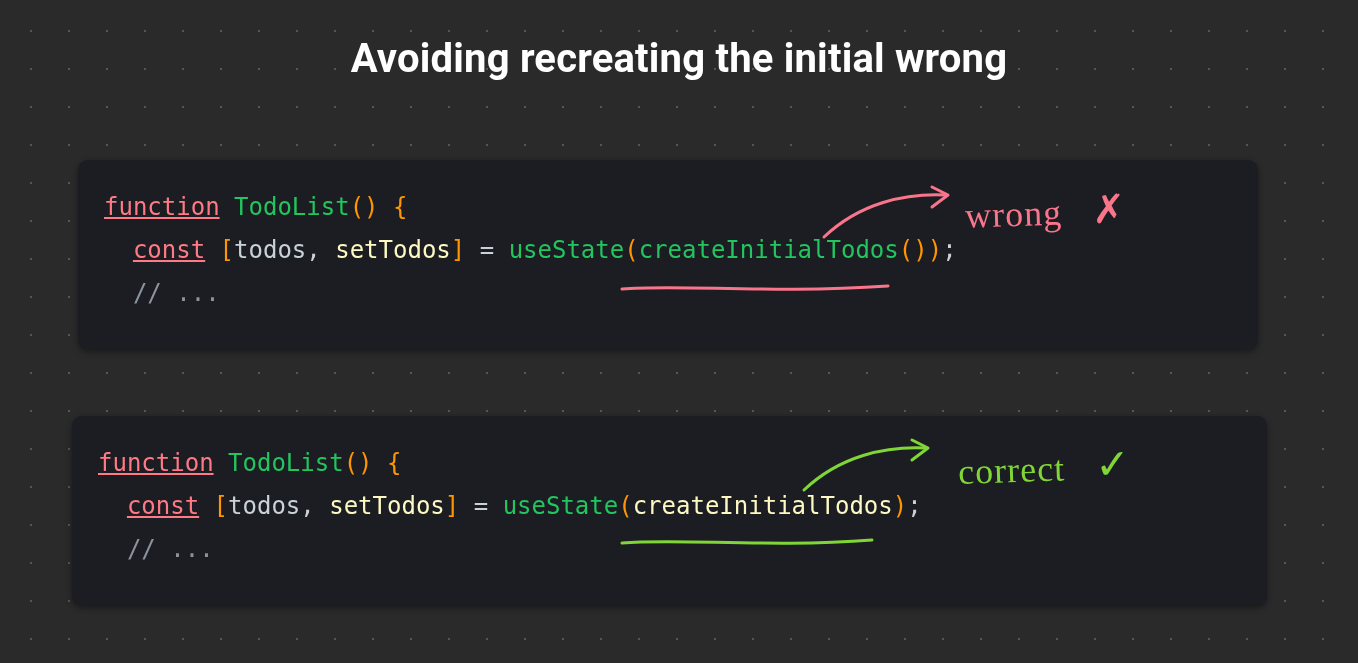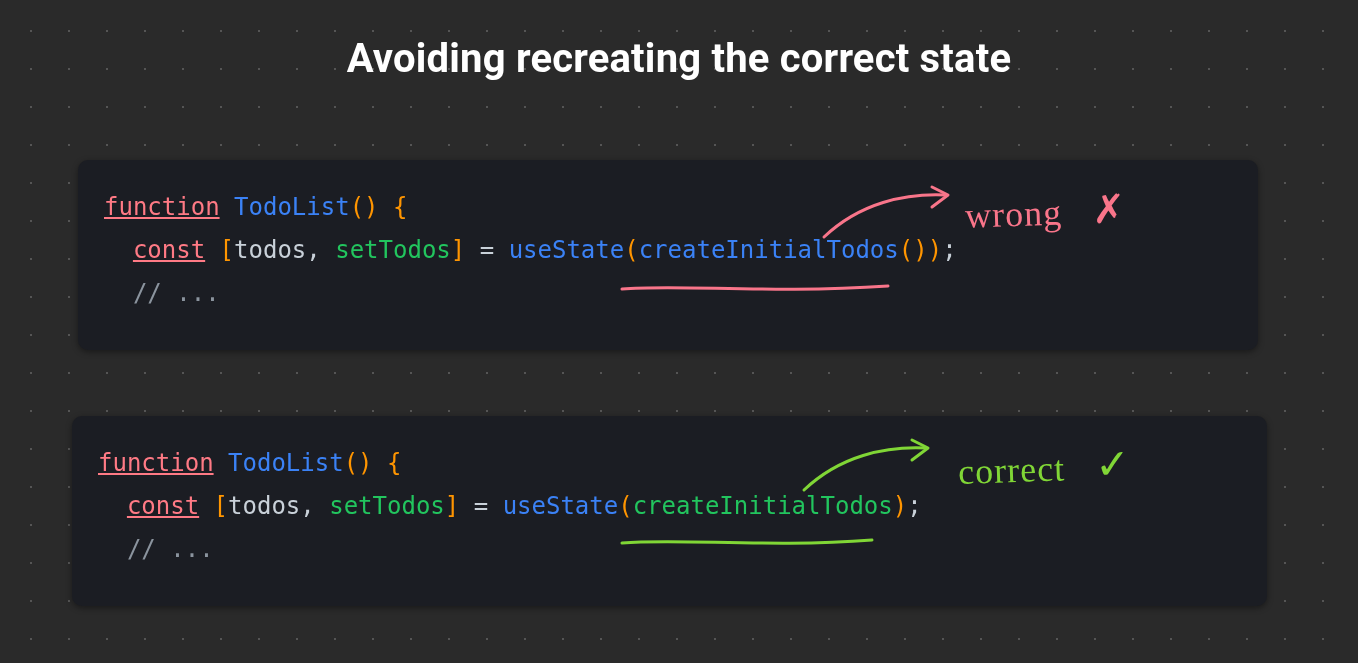--- a/index.html
+++ b/index.html
@@ -50,22 +50,22 @@
     width: 1180px;
     height: 190px;
   }
   .code-block.bottom {
     left: 72px;
     top: 416px;
     width: 1195px;
     height: 190px;
   }
   .kw  { color: #ff7a85; text-decoration: underline; }   
-  .fn  { color: #3b82f6; }   
-  .id  { color: #22c55e; }   
+  .fn  { color: #22c55e; }   
+  .id  { color: #fef9c3; }   
   .p   { color: #c9d1d9; }   
   .br  { color: #ff9500; }   
   .cm  { color: #8b949e; }   
 
   .annot-layer {
     position: absolute;
     inset: 0;
     pointer-events: none;
   }
   .annot-text {
@@ -76,21 +76,21 @@
   }
   .wrong  { color: #f9758a; top: 188px; left: 965px; transform: rotate(-2deg); }
   .correct{ color: #80d636; top: 442px; left: 958px; transform: rotate(-2deg); }
   svg.scribble { position: absolute; overflow: visible; }
 </style>
 </head>
 <body>
 
 <div class="canvas">
 
-  <div class="title">Avoiding recreating the correct state</div>
+  <div class="title">Avoiding recreating the initial wrong</div>
 
   <div class="code-block top"><span class="kw">function</span><span class="p"> </span><span class="fn">TodoList</span><span class="br">()</span><span class="p"> </span><span class="br">{</span><span class="p">
   </span><span class="kw">const</span><span class="p"> </span><span class="br">[</span><span class="p">todos</span><span class="p">, </span><span class="id">setTodos</span><span class="br">]</span><span class="p"> = </span><span class="fn">useState</span><span class="br">(</span><span class="fn">createInitialTodos</span><span class="br">()</span><span class="br">)</span><span class="p">;</span><span class="p">
   </span><span class="cm">// ...</span></div>
 
   <div class="code-block bottom"><span class="kw">function</span><span class="p"> </span><span class="fn">TodoList</span><span class="br">()</span><span class="p"> </span><span class="br">{</span><span class="p">
   </span><span class="kw">const</span><span class="p"> </span><span class="br">[</span><span class="p">todos</span><span class="p">, </span><span class="id">setTodos</span><span class="br">]</span><span class="p"> = </span><span class="fn">useState</span><span class="br">(</span><span class="id">createInitialTodos</span><span class="br">)</span><span class="p">;</span><span class="p">
   </span><span class="cm">// ...</span></div>
 
   <div class="annot-layer">

